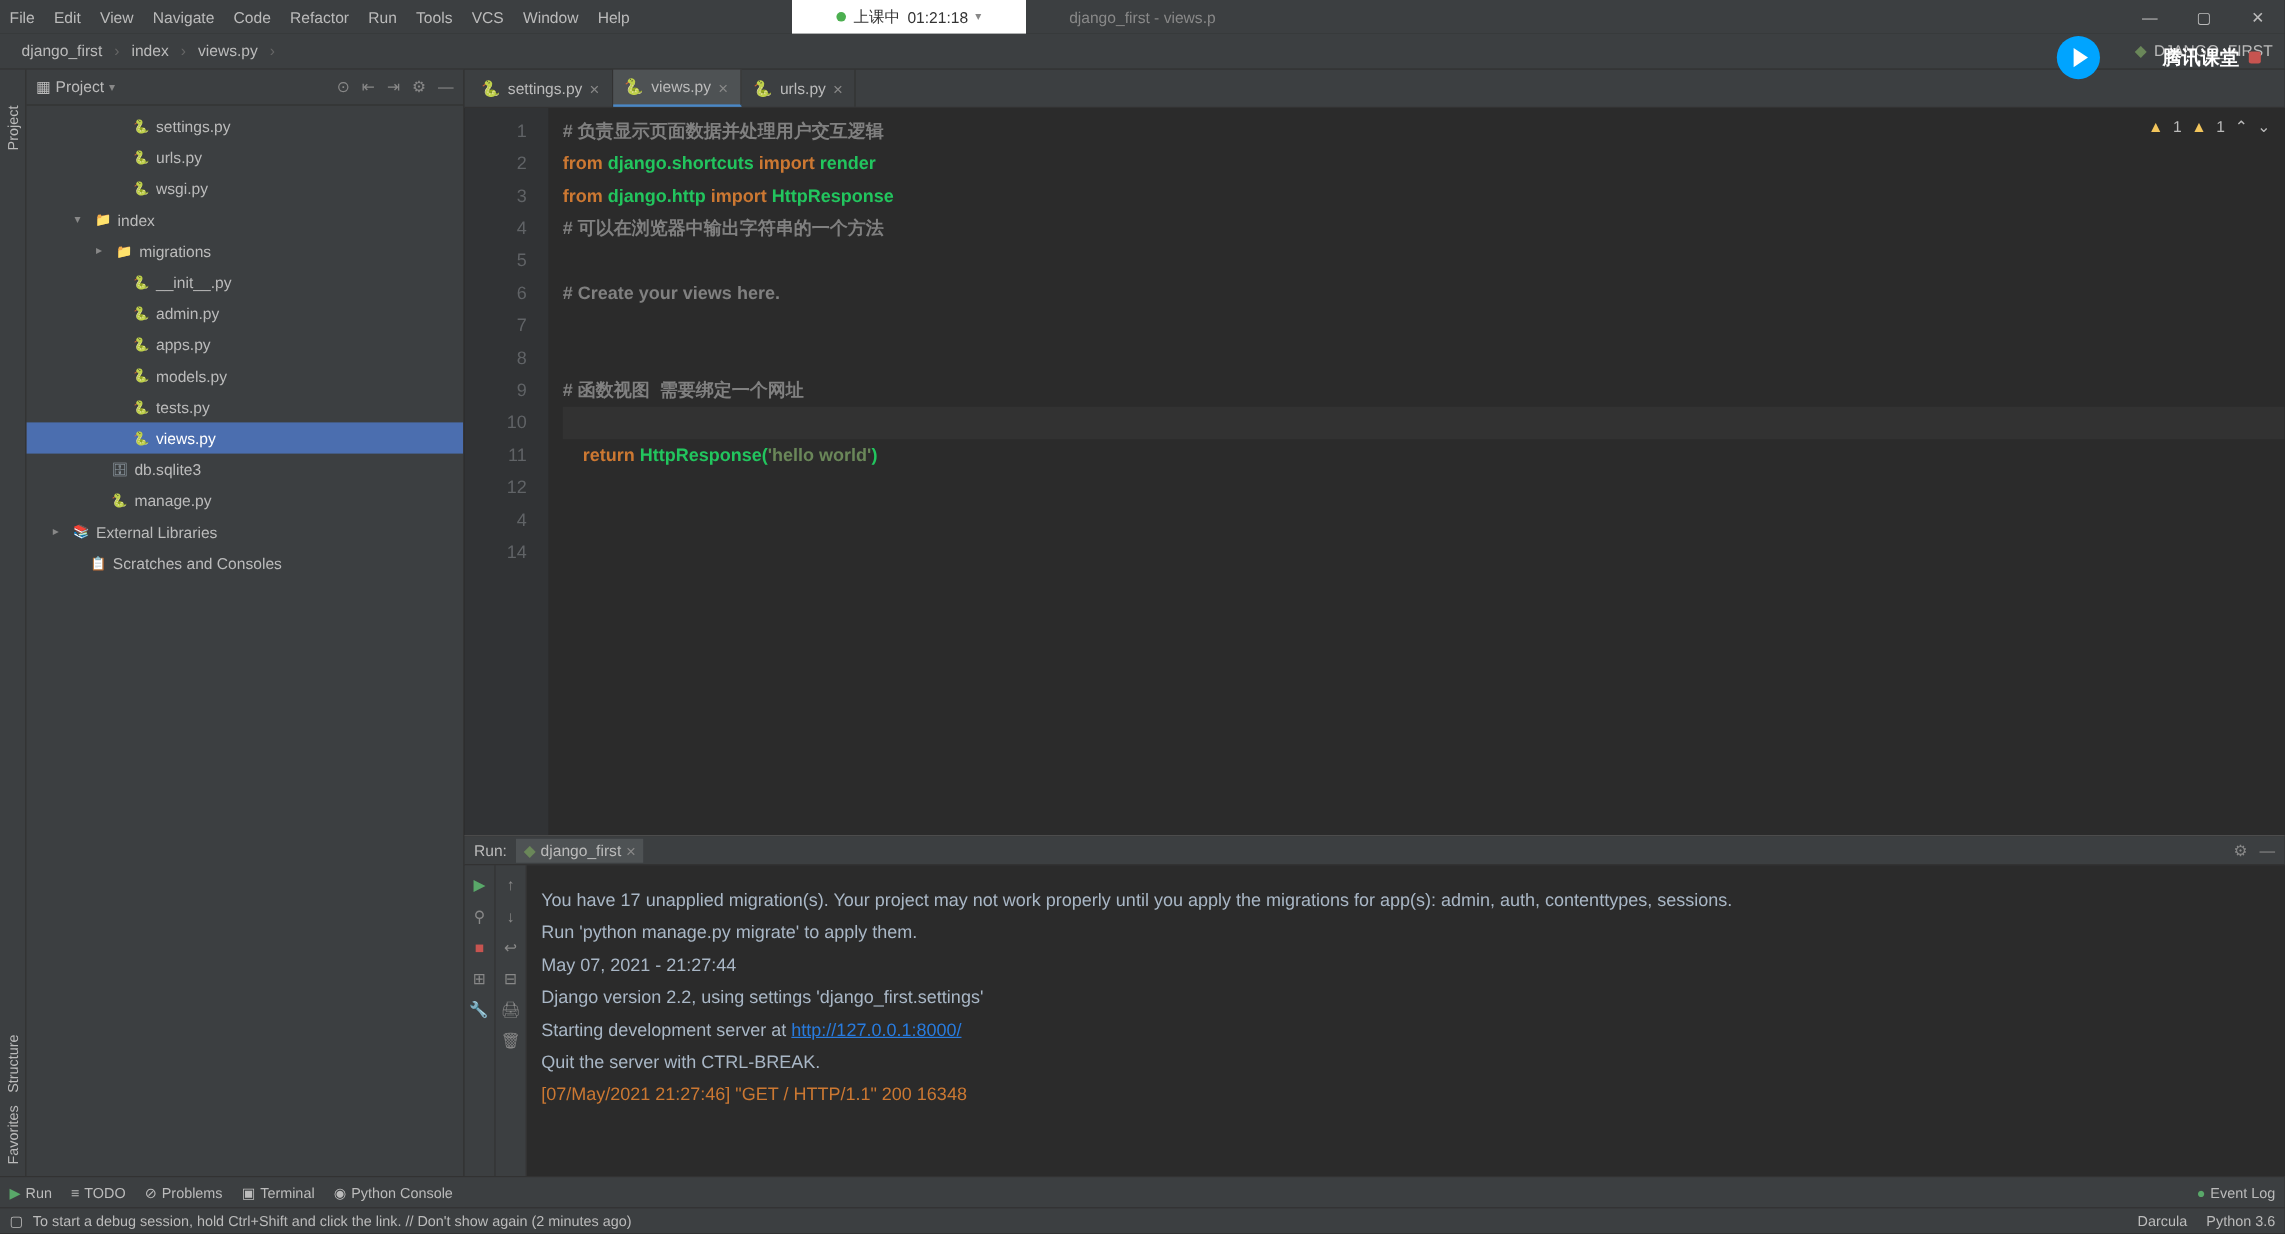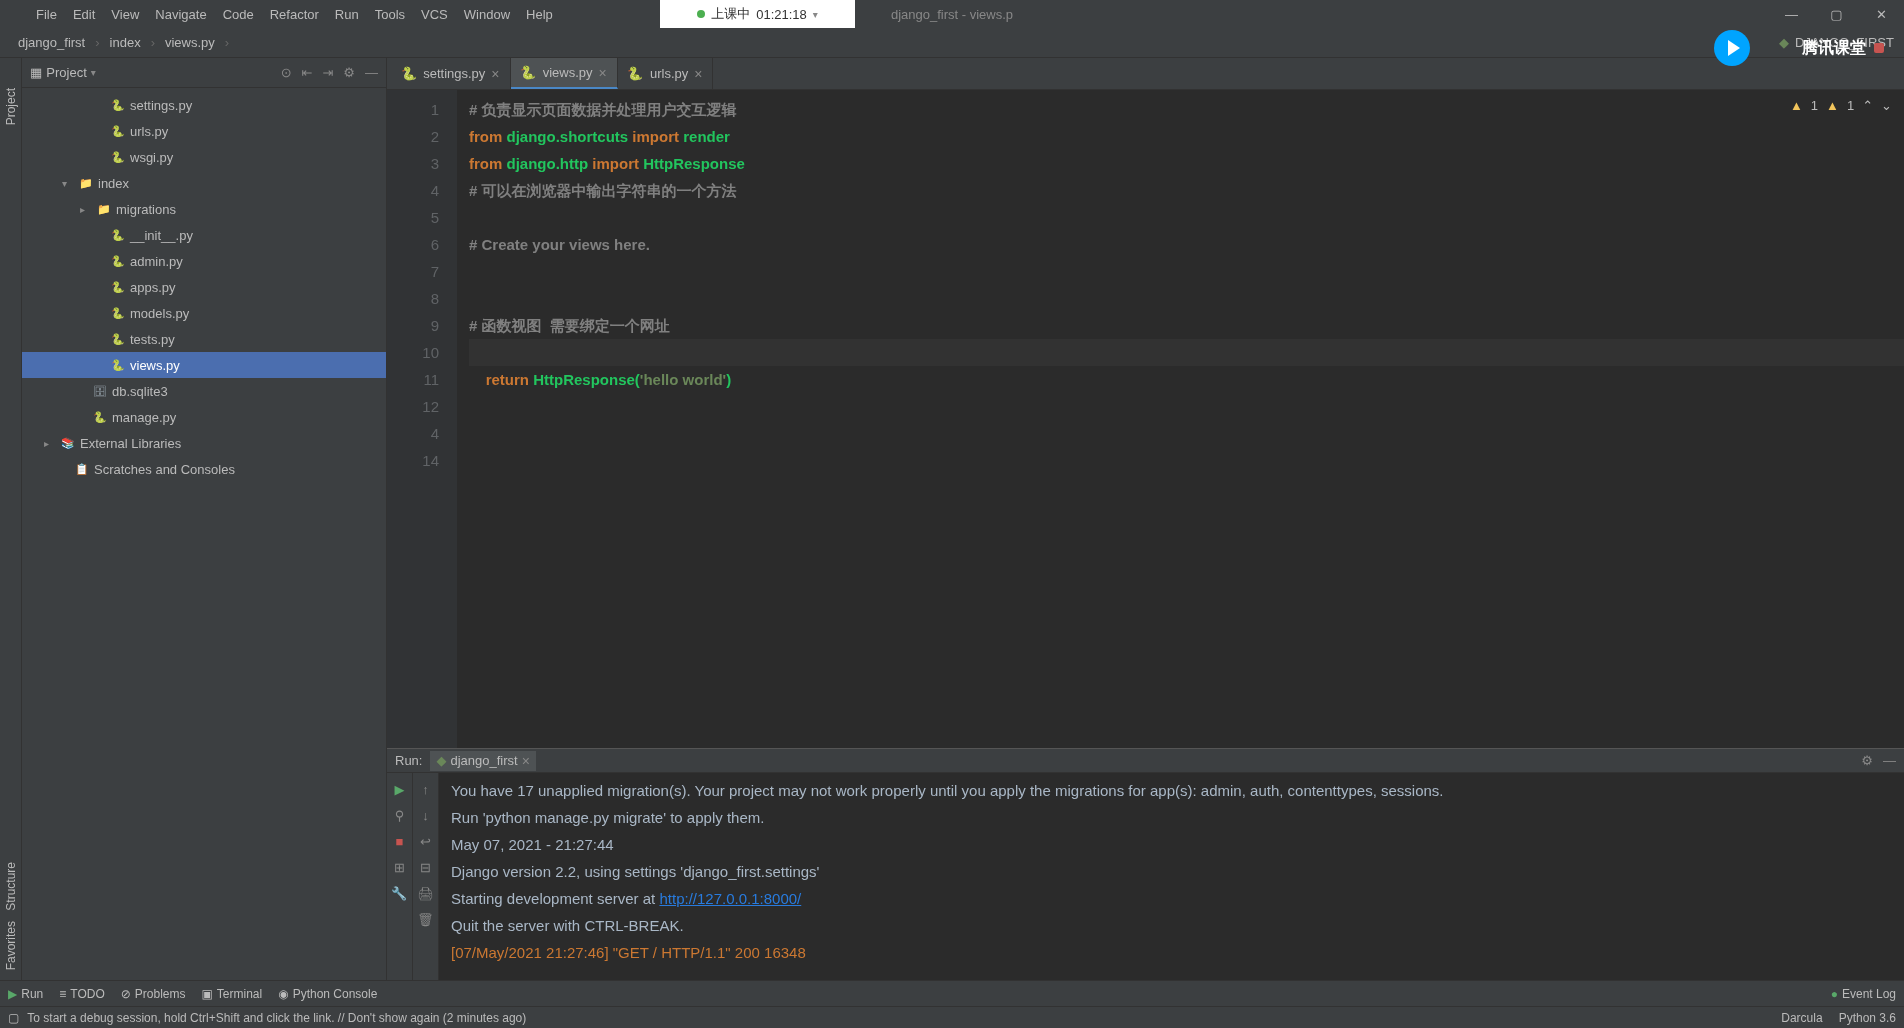--- a/index.html
+++ b/index.html
@@ -1,20 +1,20 @@
 <!DOCTYPE html>
 <html><head>
 <meta charset="utf-8">
 <style>
 * { margin: 0; padding: 0; box-sizing: border-box; font-family: -apple-system, 'Segoe UI', sans-serif; }
 body { background: #2b2b2b; color: #bbb; width: 1904px; height: 1028px; overflow: hidden; font-size: 13px; position: relative; }
 
 
 .title-bar { height: 28px; background: #3c3f41; display: flex; align-items: center; color: #bbb; }
-.menus { display: flex; padding-left: 28px; }
+.menus { display: flex; }
 .menu-item { padding: 4px 8px; cursor: pointer; }
 .title-center { position: absolute; left: 50%; transform: translateX(-50%); color: #888; }
 .win-controls { margin-left: auto; display: flex; }
 .win-btn { width: 45px; height: 28px; display: flex; align-items: center; justify-content: center; cursor: pointer; }
 
 
 .recording-bar { position: absolute; top: 0; left: 660px; width: 195px; height: 28px; background: #fff; color: #333; display: flex; align-items: center; justify-content: center; gap: 6px; font-size: 13px; z-index: 10; }
 .rec-dot { width: 8px; height: 8px; border-radius: 50%; background: #4caf50; }
 .rec-chev { color: #888; font-size: 10px; }
 
@@ -59,29 +59,29 @@
 .code .line.current { background: #323232; }
 .c-kw { color: #cc7832; }
 .c-fn { color: #ffc66d; }
 .c-str { color: #6a8759; }
 .c-cmt { color: #808080; }
 .c-norm { color: #22c55e; }
 .inspections { position: absolute; top: 8px; right: 12px; display: flex; gap: 8px; color: #bbb; align-items: center; }
 .insp-warn { color: #f2c55c; }
 
 
-.run-panel { height: 232px; background: #2b2b2b; border-top: 1px solid #555; display: flex; flex-direction: column; }
+.run-panel { height: 284px; background: #2b2b2b; border-top: 1px solid #555; display: flex; flex-direction: column; }
 .run-header { height: 24px; background: #3c3f41; display: flex; align-items: center; padding: 0 8px; gap: 8px; border-bottom: 1px solid #323232; }
 .run-tab { display: flex; align-items: center; gap: 4px; padding: 2px 6px; background: #4e5254; }
 .run-header-icons { margin-left: auto; display: flex; gap: 10px; color: #888; }
 .run-body { flex: 1; display: flex; }
 .run-left { width: 26px; background: #3c3f41; border-right: 1px solid #323232; display: flex; flex-direction: column; align-items: center; padding-top: 6px; gap: 6px; }
 .run-left-btn { width: 20px; height: 20px; display: flex; align-items: center; justify-content: center; cursor: pointer; color: #888; }
 .run-left-2 { width: 26px; background: #3c3f41; border-right: 1px solid #323232; display: flex; flex-direction: column; align-items: center; padding-top: 6px; gap: 6px; }
-.console { flex: 1; padding: 4px 12px; font-family: 'Consolas', monospace; font-size: 15px; line-height: 27px; color: #a9b7c6; overflow: hidden; }
+.console { flex: 1; padding: 16px 12px; font-family: 'Consolas', monospace; font-size: 15px; line-height: 27px; color: #a9b7c6; overflow: hidden; }
 .console a { color: #287bde; text-decoration: underline; cursor: pointer; }
 .console .req { color: #cc7832; }
 
 
 .bottom-tools { height: 26px; background: #3c3f41; display: flex; align-items: center; border-top: 1px solid #323232; padding: 0 8px; gap: 16px; font-size: 12px; }
 .bt-item { display: flex; align-items: center; gap: 4px; cursor: pointer; }
 .bt-right { margin-left: auto; display: flex; gap: 16px; }
 
 
 .status-bar { height: 22px; background: #3c3f41; display: flex; align-items: center; padding: 0 8px; font-size: 12px; border-top: 1px solid #323232; }

